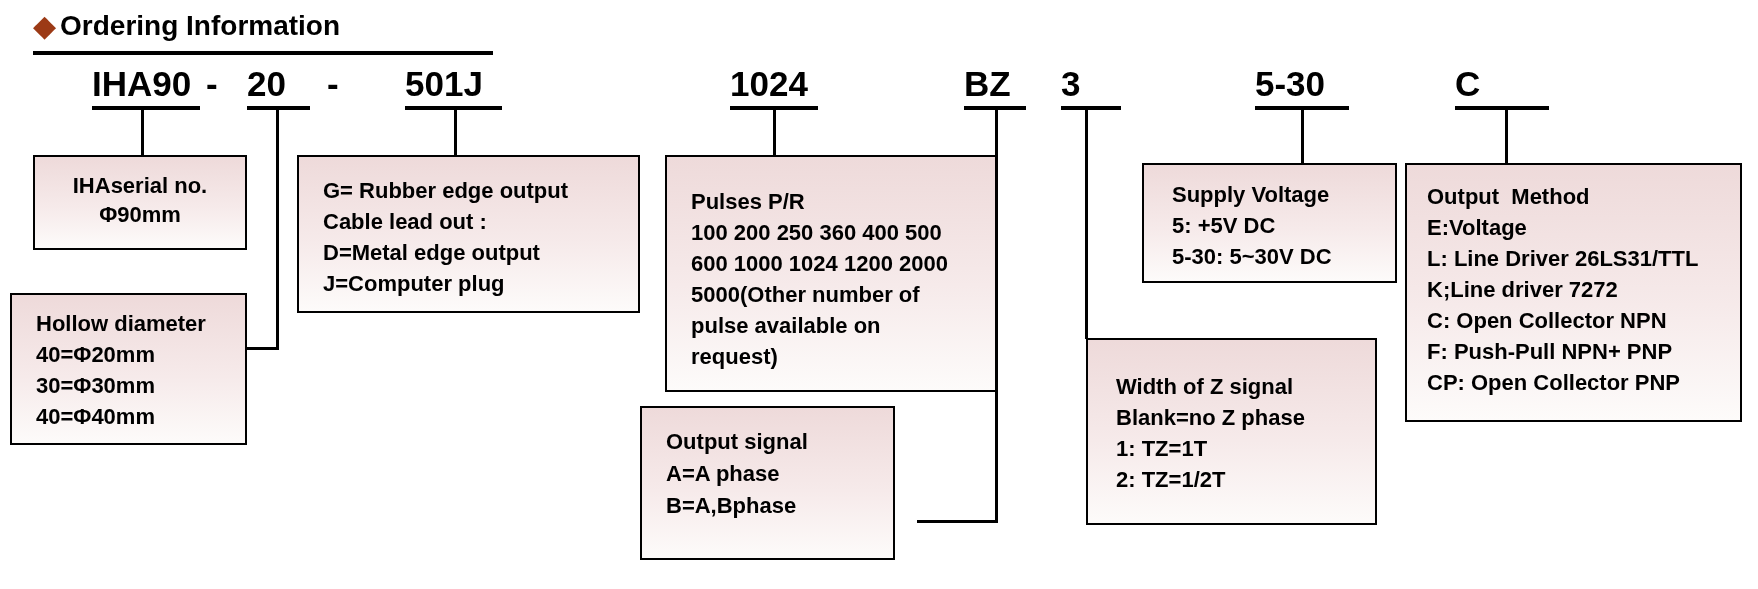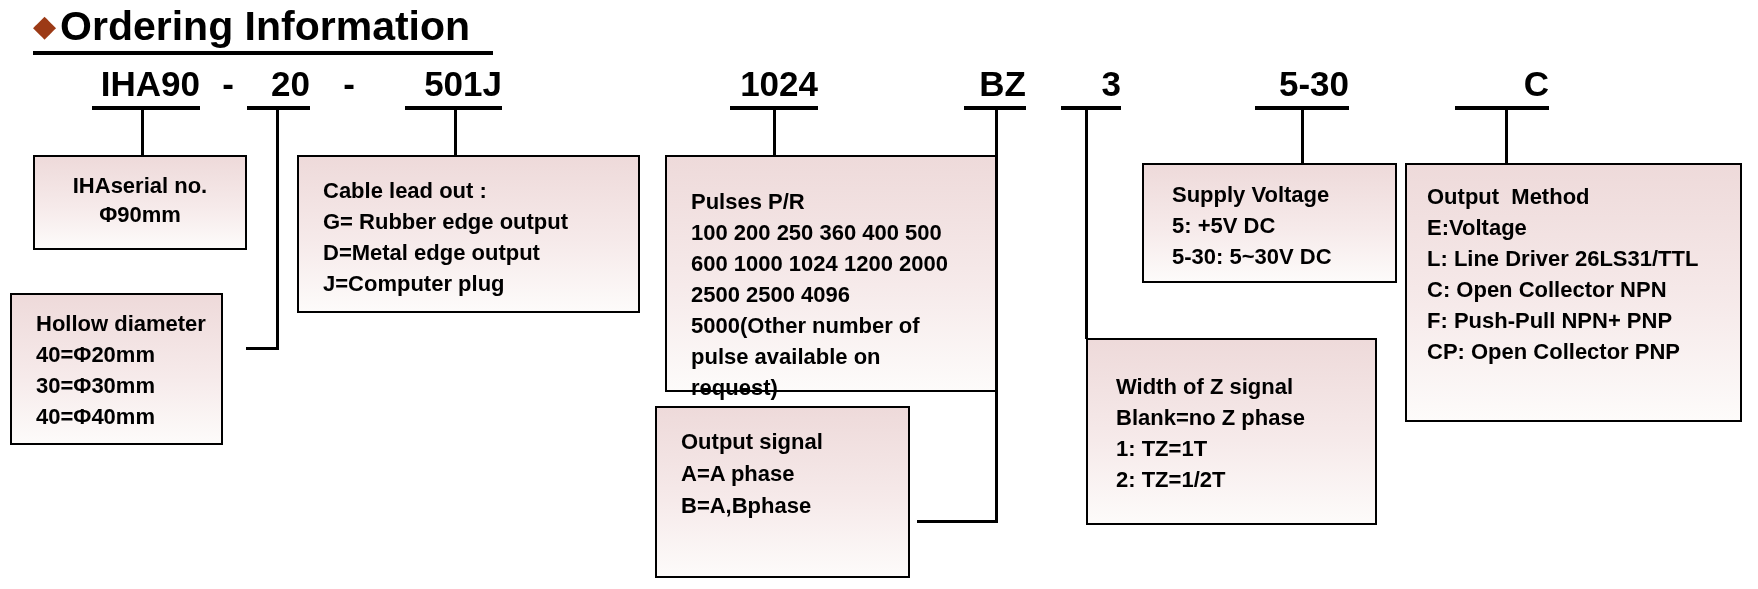--- a/index.html
+++ b/index.html
@@ -8,26 +8,26 @@
     width:1758px;height:589px;
     background:#ffffff;
     font-family:"Liberation Sans","DejaVu Sans",sans-serif;
     font-weight:bold;
     color:#000;
     overflow:hidden;
   }
   
   .title-row{position:absolute;left:33px;top:4px;display:flex;align-items:center;gap:4px;}
   .diamond{font-size:30px;line-height:40px;color:var(--diamond,#9c3a16);}
-  .title-text{font-size:41px;line-height:44px;letter-spacing:0px;color:#000;}
+  .title-text{font-size:28px;line-height:44px;letter-spacing:0px;color:#000;}
   .title-underline{position:absolute;left:33px;top:51px;width:460px;height:4px;background:#000;}
   
   .code{
     position:absolute;top:62px;height:44px;
-    font-size:35px;line-height:44px;text-align:right;
+    font-size:35px;line-height:44px;text-align:left;
     white-space:pre;
   }
   
   .useg{position:absolute;top:106px;height:4px;background:#000;}
   
   .vline{position:absolute;width:3px;background:#000;}
   .hline{position:absolute;height:3px;background:#000;}
   
   .box{
     position:absolute;
@@ -83,45 +83,44 @@
   <div class="hline" style="left:917px;top:520px;width:81px"></div>
   <div class="vline" style="left:1085px;top:110px;height:229px"></div>
   <div class="vline" style="left:1301px;top:110px;height:54px"></div>
   <div class="vline" style="left:1505px;top:110px;height:54px"></div>
 
   <div class="box center" style="left:33px;top:155px;width:214px;height:95px">
     <div class="bline">IHAserial no.</div>
     <div class="bline">Φ90mm</div>
   </div>
 
-  <div class="box" style="left:10px;top:293px;width:213px;height:152px;padding-top:13px">
+  <div class="box" style="left:10px;top:293px;width:237px;height:152px;padding-top:13px">
     <div class="bline">Hollow diameter</div>
     <div class="bline">40=Φ20mm</div>
     <div class="bline">30=Φ30mm</div>
     <div class="bline">40=Φ40mm</div>
   </div>
 
   <div class="box" style="left:297px;top:155px;width:343px;height:158px;padding-top:18px">
+    <div class="bline">G= Rubber edge output</div>
     <div class="bline">Cable lead out :</div>
-    <div class="bline">G= Rubber edge output</div>
     <div class="bline">D=Metal edge output</div>
     <div class="bline">J=Computer plug</div>
   </div>
 
   <div class="box" style="left:665px;top:155px;width:332px;height:237px;padding-top:29px">
     <div class="bline">Pulses P/R</div>
     <div class="bline">100 200 250 360 400 500</div>
     <div class="bline">600 1000 1024 1200 2000</div>
-    <div class="bline">2500 2500 4096</div>
     <div class="bline">5000(Other number of</div>
     <div class="bline">pulse available on</div>
     <div class="bline">request)</div>
   </div>
 
-  <div class="box" style="left:655px;top:406px;width:255px;height:172px;padding-top:18px;line-height:32px">
+  <div class="box" style="left:640px;top:406px;width:255px;height:154px;padding-top:18px;line-height:32px">
     <div class="bline">Output signal</div>
     <div class="bline">A=A phase</div>
     <div class="bline">B=A,Bphase</div>
   </div>
 
   <div class="box" style="left:1086px;top:338px;width:291px;height:187px;padding-top:31px;padding-left:28px">
     <div class="bline">Width of Z signal</div>
     <div class="bline">Blank=no Z phase</div>
     <div class="bline">1: TZ=1T</div>
     <div class="bline">2: TZ=1/2T</div>
@@ -130,18 +129,19 @@
   <div class="box" style="left:1142px;top:163px;width:255px;height:120px;padding-left:28px">
     <div class="bline">Supply Voltage</div>
     <div class="bline">5: +5V DC</div>
     <div class="bline">5-30: 5~30V DC</div>
   </div>
 
   <div class="box" style="left:1405px;top:163px;width:337px;height:259px;padding-top:16px;padding-left:20px">
     <div class="bline">Output  Method</div>
     <div class="bline">E:Voltage</div>
     <div class="bline">L: Line Driver 26LS31/TTL</div>
+    <div class="bline">K;Line driver 7272</div>
     <div class="bline">C: Open Collector NPN</div>
     <div class="bline">F: Push-Pull NPN+ PNP</div>
     <div class="bline">CP: Open Collector PNP</div>
   </div>
 
 </div>
 
 </body></html>

